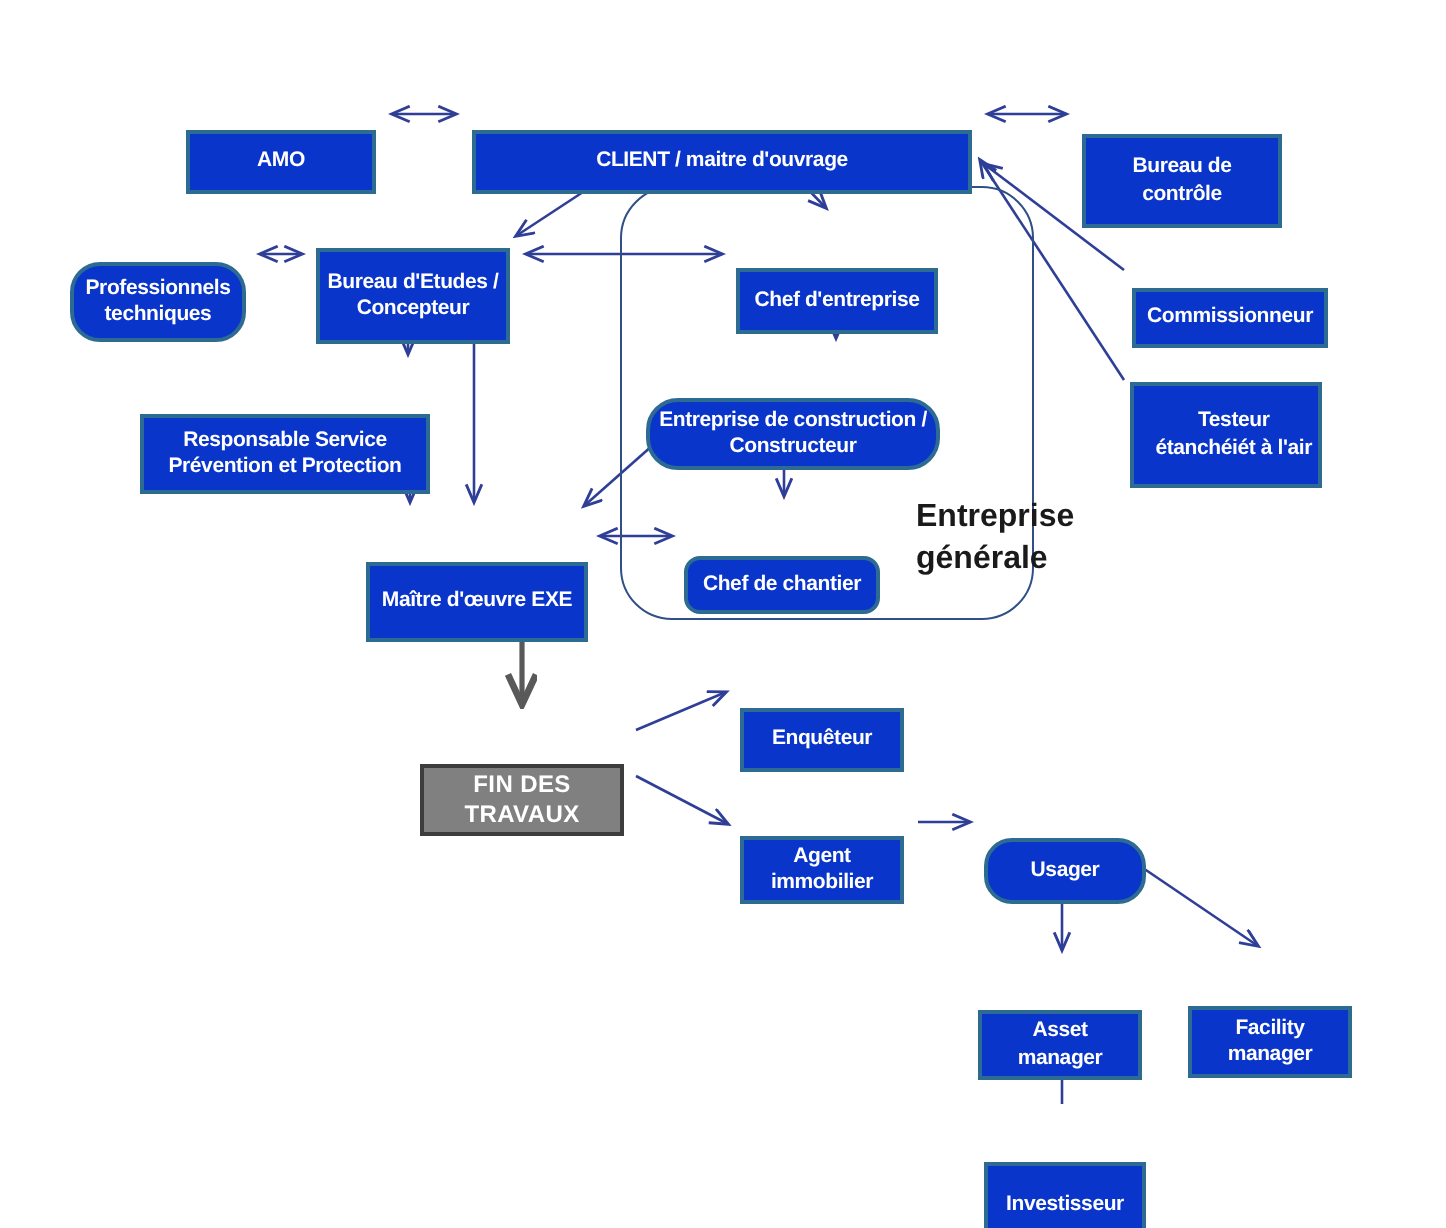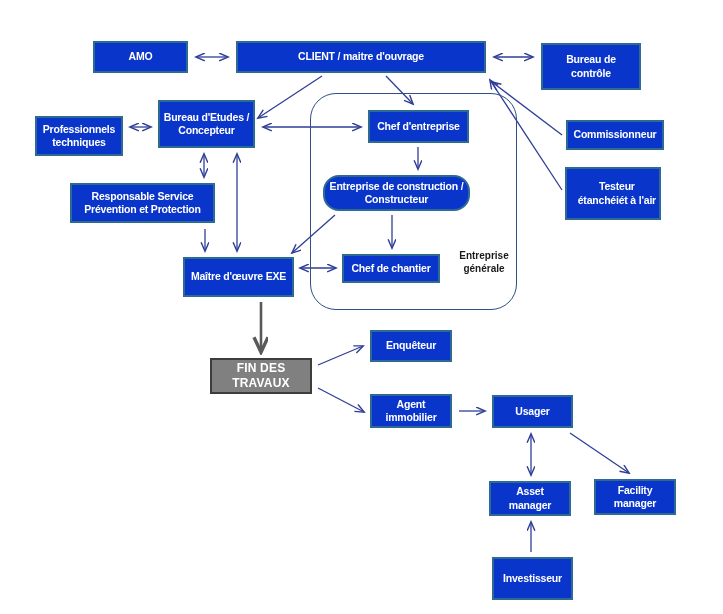--- a/index.html
+++ b/index.html
@@ -33,43 +33,44 @@
     justify-content: center;
     text-align: center;
     color: #ffffff;
     font-weight: bold;
     font-size: 10.5px;
     line-height: 1.28;
     letter-spacing: -0.2px;
     background: #0a35cb;
     border: 2px solid #2e6b93;
     padding: 2px 3px;
+    margin-top: 24px;
   }
   .node.gray {
     background: #808080;
     border: 2px solid #3d3d3d;
     color: #ffffff;
     font-weight: bold;
     font-size: 12px;
     letter-spacing: 0.2px;
   }
   .group-box {
     position: absolute;
     box-sizing: border-box;
     border: 1.6px solid #2f4f86;
     border-radius: 26px;
     background: transparent;
   }
   .plain-label {
     position: absolute;
     color: #1a1a1a;
     font-weight: bold;
-    font-size: 10px;
+    font-size: 16px;
     line-height: 1.3;
-    text-align: center;
+    text-align: left;
   }
 </style>
 </head>
 <body>
 
 <div id="canvas">
 
   <svg class="edges" viewBox="0 0 723 614" xmlns="http://www.w3.org/2000/svg">
     <defs>
       <marker id="ah" markerWidth="9" markerHeight="9" refX="7.4" refY="3.4" orient="auto" markerUnits="strokeWidth">
@@ -145,21 +146,21 @@
   </div>
 
   <div class="node" style="left:541px; top:43px; width:100px; height:47px;">
     <span>Bureau de<br>contrôle</span>
   </div>
 
   <div class="node" style="left:236px; top:41px; width:250px; height:32px;">
     <span>CLIENT / maitre d'ouvrage</span>
   </div>
 
-  <div class="node" style="left:35px; top:116px; width:88px; height:40px;">
+  <div class="node" style="left:35px; top:107px; width:88px; height:40px;border-radius:15px;">
     <span>Professionnels<br>techniques</span>
   </div>
 
   <div class="node" style="left:158px; top:100px; width:97px; height:48px;">
     <span>Bureau d'Etudes /<br>Concepteur</span>
   </div>
 
   <div class="node" style="left:368px; top:110px; width:101px; height:33px;">
     <span>Chef d'entreprise</span>
   </div>
@@ -173,41 +174,41 @@
   </div>
 
   <div class="node" style="left:323px; top:175px; width:147px; height:36px;border-radius:16px;">
     <span>Entreprise de construction /<br>Constructeur</span>
   </div>
 
   <div class="node" style="left:70px; top:183px; width:145px; height:40px;">
     <span>Responsable Service<br>Prévention et Protection</span>
   </div>
 
-  <div class="node" style="left:342px; top:254px; width:98px; height:29px;">
+  <div class="node" style="left:342px; top:254px; width:98px; height:29px;border-radius:8px;">
     <span>Chef de chantier</span>
   </div>
 
   <div class="node" style="left:183px; top:257px; width:111px; height:40px;">
     <span>Maître d'œuvre EXE</span>
   </div>
 
   <div class="node gray" style="left:210px; top:358px; width:102px; height:36px;">
     <span>FIN DES TRAVAUX</span>
   </div>
 
   <div class="node" style="left:370px; top:330px; width:82px; height:32px;">
     <span>Enquêteur</span>
   </div>
 
   <div class="node" style="left:370px; top:394px; width:82px; height:34px;">
     <span>Agent<br>immobilier</span>
   </div>
 
-  <div class="node" style="left:492px; top:395px; width:81px; height:33px;">
+  <div class="node" style="left:492px; top:395px; width:81px; height:33px;border-radius:14px;">
     <span>Usager</span>
   </div>
 
   <div class="node" style="left:489px; top:481px; width:82px; height:35px;">
     <span>Asset manager</span>
   </div>
 
   <div class="node" style="left:594px; top:479px; width:82px; height:36px;">
     <span>Facility<br>manager</span>
   </div>

